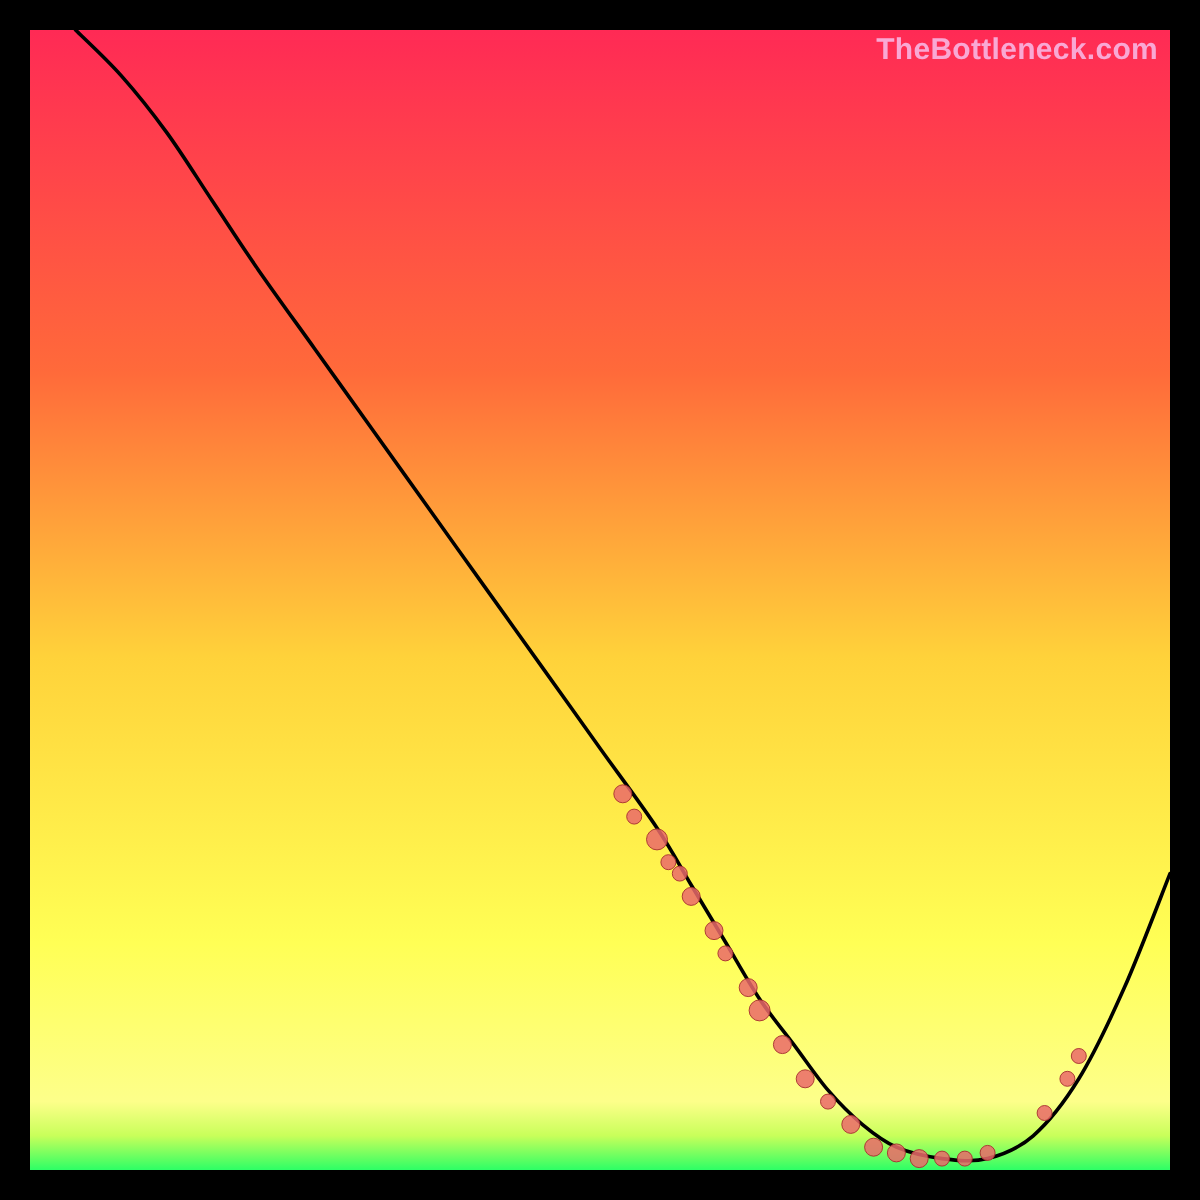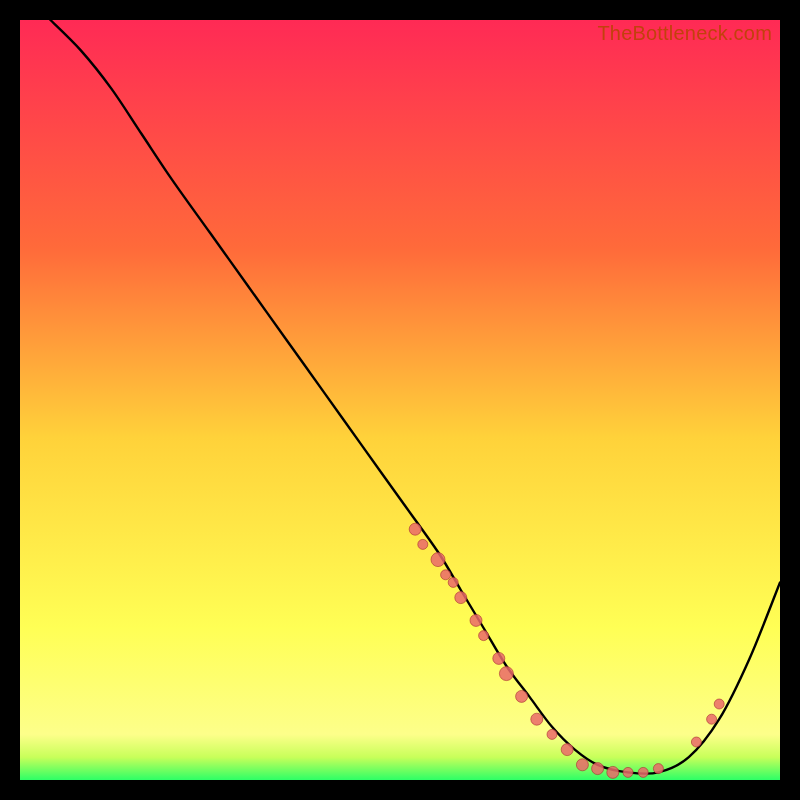--- a/index.html
+++ b/index.html
@@ -17,22 +17,22 @@
     width: 760px;
     height: 760px;
     background: #000;
   }
   .watermark {
     position: absolute;
     top: 2px;
     right: 8px;
     font-family: Arial, Helvetica, sans-serif;
     font-size: 20px;
-    font-weight: 400;
-    color: #c2410c;
+    font-weight: 700;
+    color: #f9a8d4;
     letter-spacing: 0.2px;
     z-index: 10;
   }
   svg.plot {
     position: absolute;
     left: 0;
     top: 0;
     width: 760px;
     height: 760px;
   }

